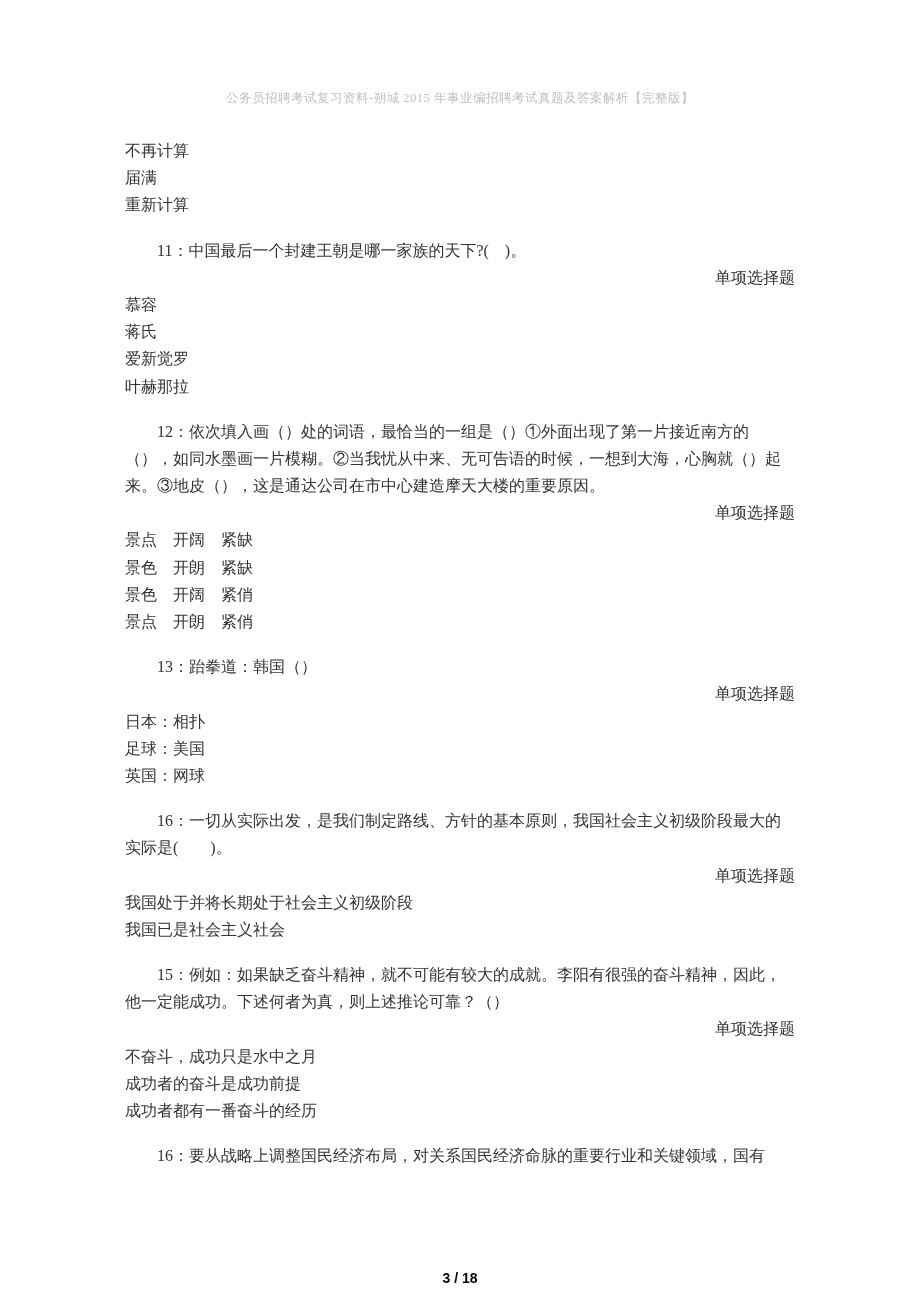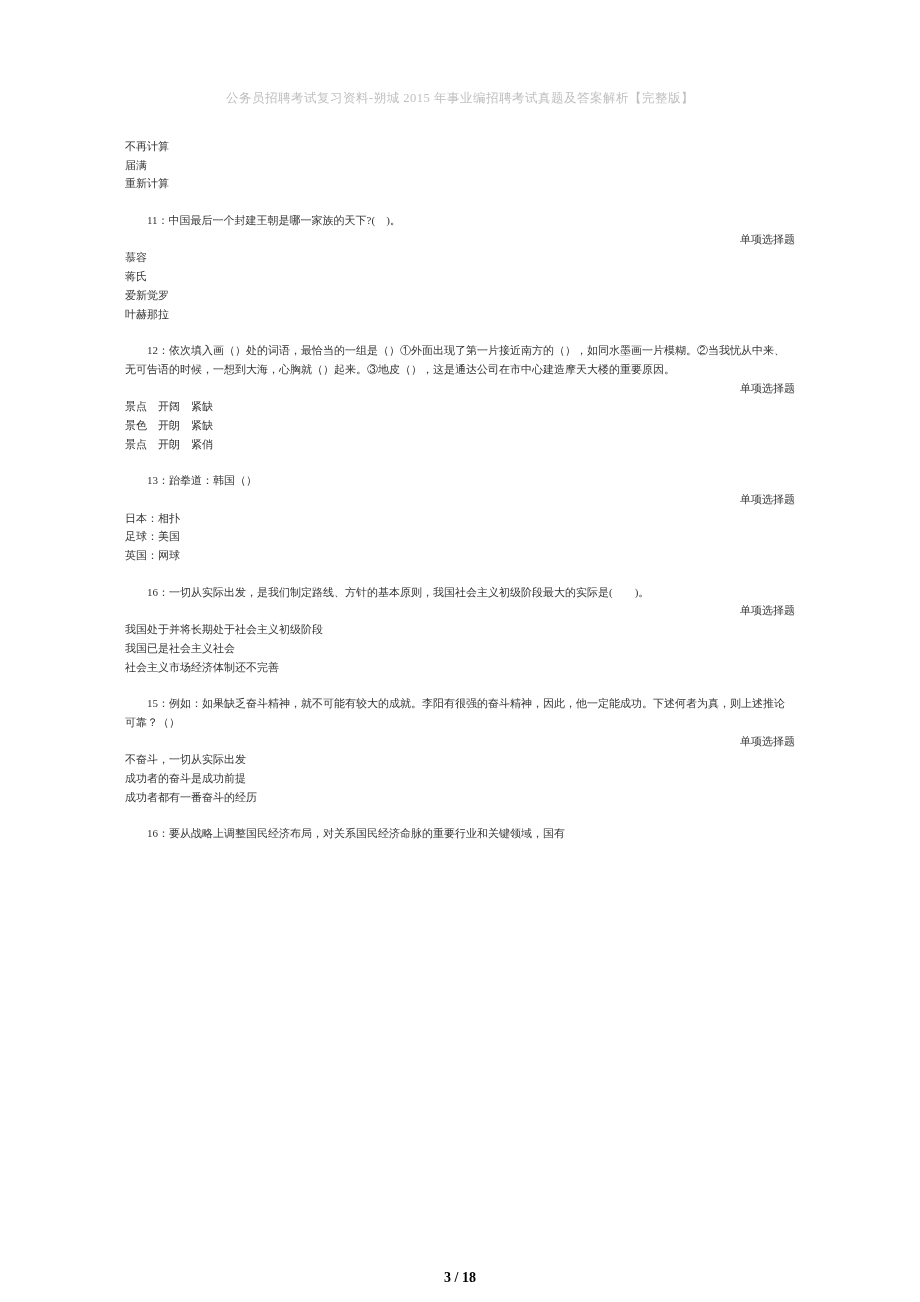--- a/index.html
+++ b/index.html
@@ -18,21 +18,21 @@
   }
   .header-line {
     text-align: center;
     font-size: 12.5px;
     color: #bfbfbf;
     font-family: "SimSun", "宋体", serif;
     letter-spacing: 0.5px;
     margin-bottom: 30px;
   }
   .content {
-    font-size: 11px;
+    font-size: 16px;
     color: #333333;
     line-height: 1.7;
     font-family: "SimSun", "宋体", serif;
   }
   .q-block {
     margin-bottom: 18px;
   }
   .q-stem {
     text-indent: 2em;
   }
@@ -43,21 +43,21 @@
   .opt {
     display: block;
   }
   .footer {
     position: absolute;
     bottom: 48px;
     left: 0;
     right: 0;
     text-align: center;
     font-size: 14px;
-    font-family: Liberation Serif, serif;
+    font-family: Liberation Sans, sans-serif;
   }
   .footer b {
     font-weight: bold;
   }
 </style>
 </head>
 <body>
 
 <div class="page">
 
@@ -78,43 +78,43 @@
       <span class="opt">蒋氏</span>
       <span class="opt">爱新觉罗</span>
       <span class="opt">叶赫那拉</span>
     </div>
 
     <div class="q-block">
       <div class="q-stem"><span>12</span>：<span>依次填入画（）处的词语，最恰当的一组是（）①外面出现了第一片接近南方的（），如同水墨画一片模糊。②当我忧从中来、无可告语的时候，一想到大海，心胸就（）起来。③地皮（），这是通达公司在市中心建造摩天大楼的重要原因。</span></div>
       <span class="q-line">单项选择题</span>
       <span class="opt">景点　开阔　紧缺</span>
       <span class="opt">景色　开朗　紧缺</span>
+      <span class="opt">景色　开阔　紧俏</span>
       <span class="opt">景点　开朗　紧俏</span>
     </div>
 
     <div class="q-block">
       <div class="q-stem"><span>13</span>：<span>跆拳道：韩国（）</span></div>
       <span class="q-line">单项选择题</span>
       <span class="opt">日本：相扑</span>
       <span class="opt">足球：美国</span>
       <span class="opt">英国：网球</span>
     </div>
 
     <div class="q-block">
       <div class="q-stem"><span>16</span>：<span>一切从实际出发，是我们制定路线、方针的基本原则，我国社会主义初级阶段最大的实际是(　　)。</span></div>
       <span class="q-line">单项选择题</span>
       <span class="opt">我国处于并将长期处于社会主义初级阶段</span>
       <span class="opt">我国已是社会主义社会</span>
-      <span class="opt">社会主义市场经济体制还不完善</span>
     </div>
 
     <div class="q-block">
       <div class="q-stem"><span>15</span>：<span>例如：如果缺乏奋斗精神，就不可能有较大的成就。李阳有很强的奋斗精神，因此，他一定能成功。下述何者为真，则上述推论可靠？（）</span></div>
       <span class="q-line">单项选择题</span>
-      <span class="opt">不奋斗，一切从实际出发</span>
+      <span class="opt">不奋斗，成功只是水中之月</span>
       <span class="opt">成功者的奋斗是成功前提</span>
       <span class="opt">成功者都有一番奋斗的经历</span>
     </div>
 
     <div class="q-block">
       <div class="q-stem"><span>16</span>：<span>要从战略上调整国民经济布局，对关系国民经济命脉的重要行业和关键领域，国有</span></div>
     </div>
 
   </div>
 

